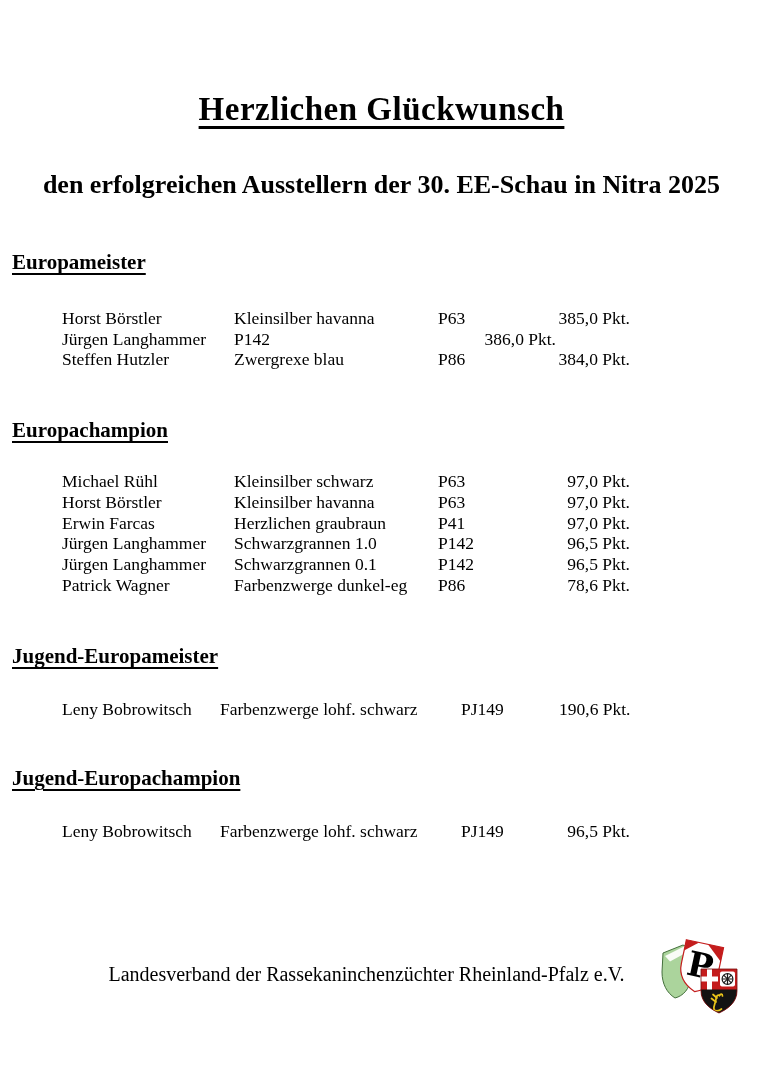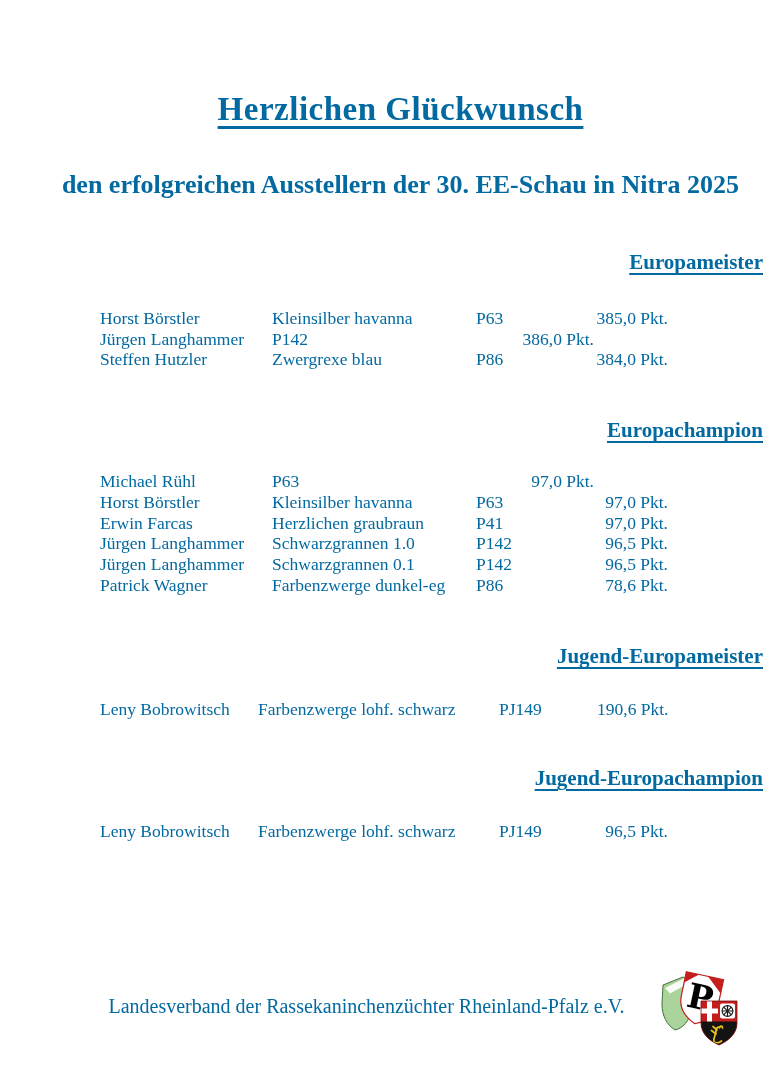--- a/index.html
+++ b/index.html
@@ -2,25 +2,24 @@
 <html><head>
 <meta charset="utf-8">
 <style>
   * { box-sizing: border-box; }
   html, body { margin: 0; padding: 0; background: #ffffff; }
   .page {
     position: relative;
     width: 763px;
     height: 1080px;
     background: #ffffff;
-    color: #0369a1;
+    color: #000000;
     font-family: "Liberation Serif", "DejaVu Serif", serif;
     overflow: hidden;
     margin: 0 auto;
-    padding-left: 38px;
   }
 
   
   .doc-title {
     margin: 0;
     padding-top: 90px;
     font-size: 33px;
     line-height: 38px;
     font-weight: 700;
     text-align: center;
@@ -36,25 +35,25 @@
     font-size: 26px;
     line-height: 23px;
     font-weight: 700;
     text-align: center;
   }
 
   
   .award-sections { display: flow-root; }
   .award-section { display: flow-root; }
   .section-heading {
-    margin: 0;
+    margin: 12px;
     font-size: 21px;
     line-height: 25px;
     font-weight: 700;
-    text-align: right;
+    text-align: left;
     text-decoration: underline;
     text-decoration-thickness: 2px;
     text-underline-offset: 4px;
   }
   .award-section:nth-child(1) .section-heading { margin-top: 54px; }
   .award-section:nth-child(2) .section-heading { margin-top: 48px; }
   .award-section:nth-child(3) .section-heading { margin-top: 49px; }
   .award-section:nth-child(4) .section-heading { margin-top: 46px; }
 
   .rows {
@@ -72,21 +71,21 @@
   .rows.wide   .award-row { grid-template-columns: 172px 204px 118px 1fr; }
   .rows.jugend .award-row { grid-template-columns: 158px 241px 98px 1fr; }
   .cell { white-space: nowrap; overflow: hidden; }
   .cell.points { text-align: right; }
 
   
   .page-footer {
     position: absolute;
     left: 0;
     right: 0;
-    top: 994px;
+    top: 962px;
     height: 60px;
   }
   .footer-text {
     display: block;
     text-align: center;
     padding-right: 30px;
     font-size: 20px;
     line-height: 24px;
   }
   .club-logo {
@@ -127,20 +126,21 @@
             <span class="cell cage">P86</span>
             <span class="cell points">384,0 Pkt.</span>
           </div>
         </div>
       </section>
       <section class="award-section">
         <h2 class="section-heading">Europachampion</h2>
         <div class="rows wide">
           <div class="award-row">
             <span class="cell exhibitor">Michael Rühl</span>
+            <span class="cell breed">Kleinsilber schwarz</span>
             <span class="cell cage">P63</span>
             <span class="cell points">97,0 Pkt.</span>
           </div>
           <div class="award-row">
             <span class="cell exhibitor">Horst Börstler</span>
             <span class="cell breed">Kleinsilber havanna</span>
             <span class="cell cage">P63</span>
             <span class="cell points">97,0 Pkt.</span>
           </div>
           <div class="award-row">

